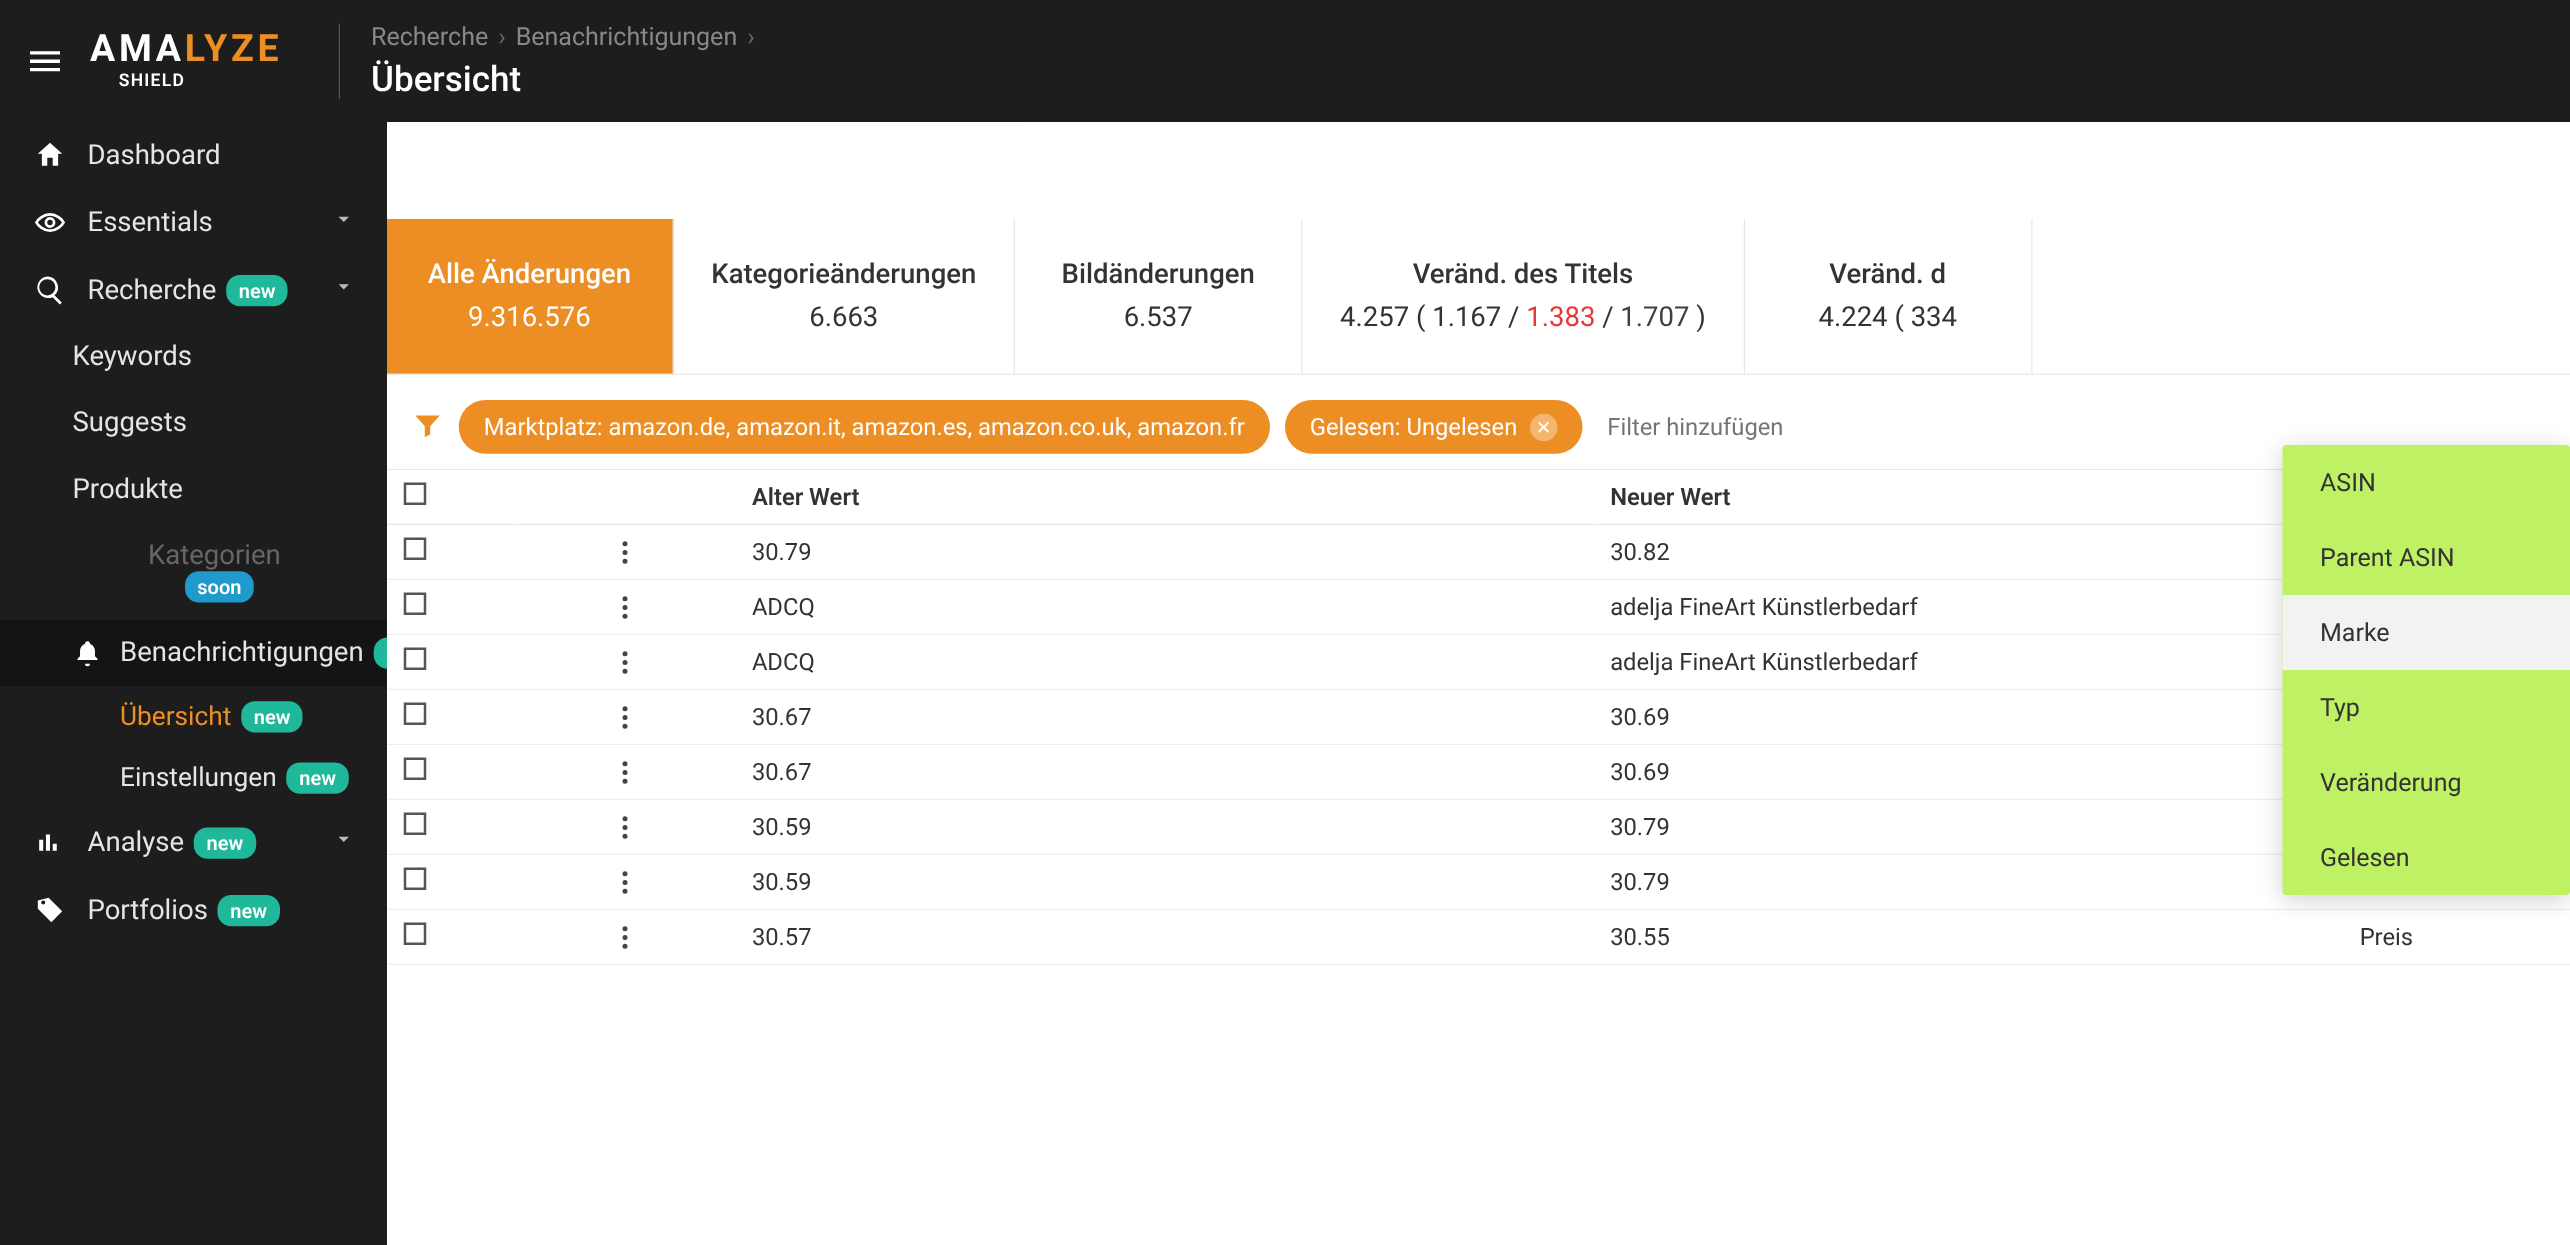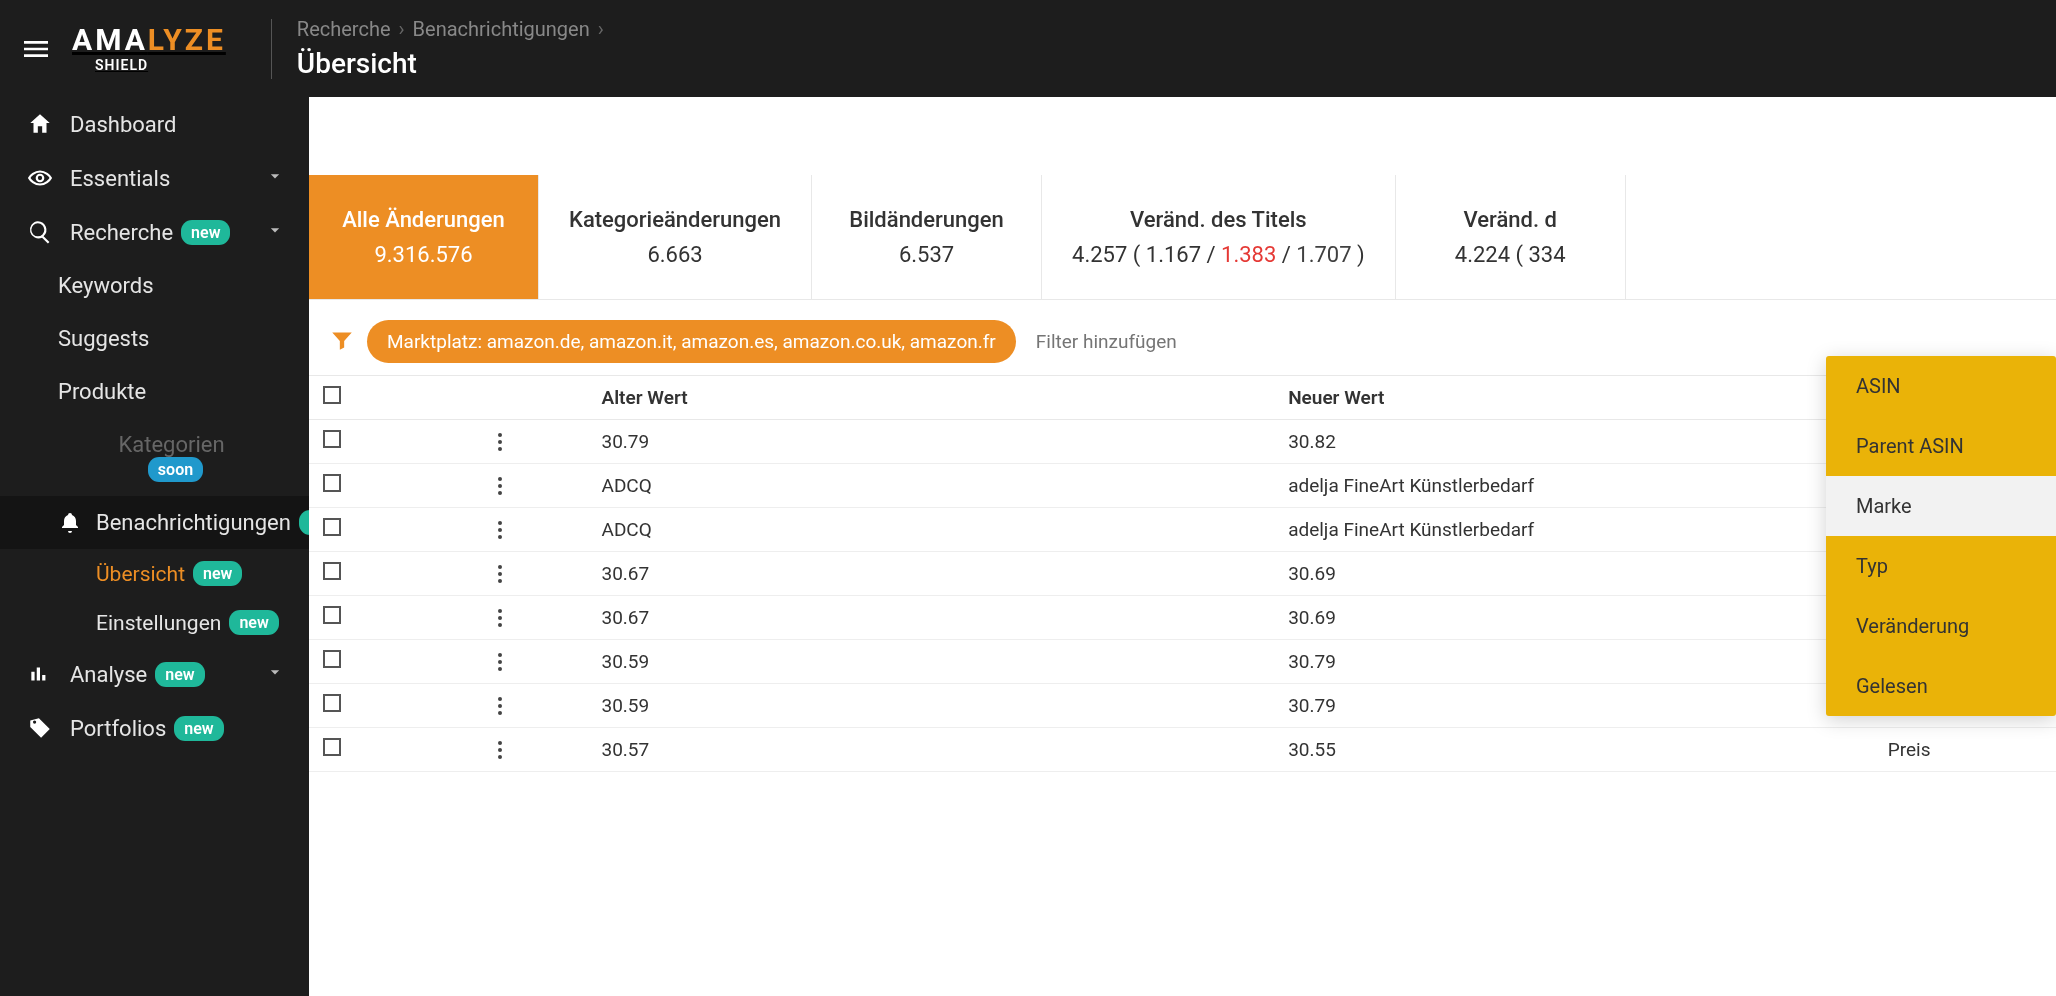--- a/index.html
+++ b/index.html
@@ -3,21 +3,21 @@
 <meta charset="utf-8">
 <style>
 * { margin: 0; padding: 0; box-sizing: border-box; font-family: -apple-system, BlinkMacSystemFont, "Segoe UI", Roboto, sans-serif; }
 body { background: #fff; overflow: hidden; }
 .app { display: flex; height: 100vh; }
 
 
 .topbar { position: fixed; top: 0; left: 0; right: 0; height: 97px; background: #1d1d1d; display: flex; align-items: center; z-index: 100; }
 .menu-toggle { width: 72px; display: flex; align-items: center; justify-content: center; color: #fff; cursor: pointer; }
 .menu-toggle svg { width: 32px; height: 32px; }
-.logo-block { display: flex; flex-direction: column; align-items: flex-start; padding-right: 20px; text-decoration: underline; }
+.logo-block { display: flex; flex-direction: column; align-items: flex-start; padding-right: 20px; }
 .logo-text { font-size: 30px; font-weight: 700; letter-spacing: 3px; line-height: 1; }
 .logo-text .w { color: #fff; }
 .logo-text .o { color: #ed8e24; }
 .logo-sub { color: #fff; font-size: 14px; font-weight: 600; letter-spacing: 1px; margin-left: 23px; margin-top: 2px; }
 .vdiv { width: 1px; height: 60px; background: #555; margin: 0 25px; }
 .breadcrumb-block { display: flex; flex-direction: column; gap: 6px; }
 .breadcrumb { color: #888; font-size: 20px; display: flex; align-items: center; gap: 8px; }
 .breadcrumb span.sep { color: #666; }
 .breadcrumb .link { cursor: pointer; }
 .page-title { color: #fff; font-size: 28px; font-weight: 500; }
@@ -58,21 +58,21 @@
 
 
 .filter-row { display: flex; align-items: center; padding: 20px 20px 12px; gap: 12px; position: relative; }
 .filter-icon { color: #ed8e24; }
 .filter-icon svg { width: 26px; height: 26px; fill: #ed8e24; }
 .chip { background: #ed8e24; color: #fff; border-radius: 22px; padding: 10px 20px; font-size: 19px; display: flex; align-items: center; gap: 10px; cursor: pointer; }
 .chip .closebtn { width: 22px; height: 22px; border-radius: 50%; background: rgba(255,255,255,0.35); display: flex; align-items: center; justify-content: center; font-size: 15px; }
 .filter-input { border: none; font-size: 19px; color: #999; outline: none; padding: 8px; flex: 1; }
 
 
-.dropdown { position: absolute; right: 0; top: 56px; background: #eab308; box-shadow: 0 4px 20px rgba(0,0,0,0.18); border-radius: 3px; width: 230px; z-index: 200; }
+.dropdown { position: absolute; right: 0; top: 56px; background: #bef264; box-shadow: 0 4px 20px rgba(0,0,0,0.18); border-radius: 3px; width: 230px; z-index: 200; }
 .dropdown-item { padding: 18px 30px; font-size: 20px; color: #333; cursor: pointer; }
 .dropdown-item:hover, .dropdown-item.hover { background: #f2f2f2; }
 
 
 .table-wrap { flex: 1; overflow: auto; }
 table { width: 100%; border-collapse: collapse; }
 th, td { text-align: left; padding: 10px 14px; border-bottom: 1px solid #eee; font-size: 19px; color: #333; font-weight: 400; }
 th { font-weight: 600; border-top: 1px solid #e8e8e8; border-bottom: 1px solid #e8e8e8; }
 .cb { width: 18px; height: 18px; border: 2px solid #555; display: inline-block; }
 .dots { display: flex; flex-direction: column; gap: 3px; align-items: center; cursor: pointer; }
@@ -222,20 +222,24 @@
           </div>
         </div>
       </div>
 
       <div class="filter-row">
         <span class="filter-icon"><svg viewBox="0 0 24 24">
               <path d="M3 5h18l-7 8v6l-4 2v-8L3 5z"></path>
             </svg></span>
         <div class="chip">
           <span>Marktplatz: amazon.de, amazon.it, amazon.es, amazon.co.uk, amazon.fr</span>
+        </div>
+        <div class="chip">
+          <span>Gelesen: Ungelesen</span>
+          <span class="closebtn">✕</span>
         </div>
         <input class="filter-input" placeholder="Filter hinzufügen" style="">
         <div class="dropdown">
           <div class="dropdown-item">ASIN</div>
           <div class="dropdown-item">Parent ASIN</div>
           <div class="dropdown-item hover">Marke</div>
           <div class="dropdown-item">Typ</div>
           <div class="dropdown-item">Veränderung</div>
           <div class="dropdown-item">Gelesen</div>
         </div>

